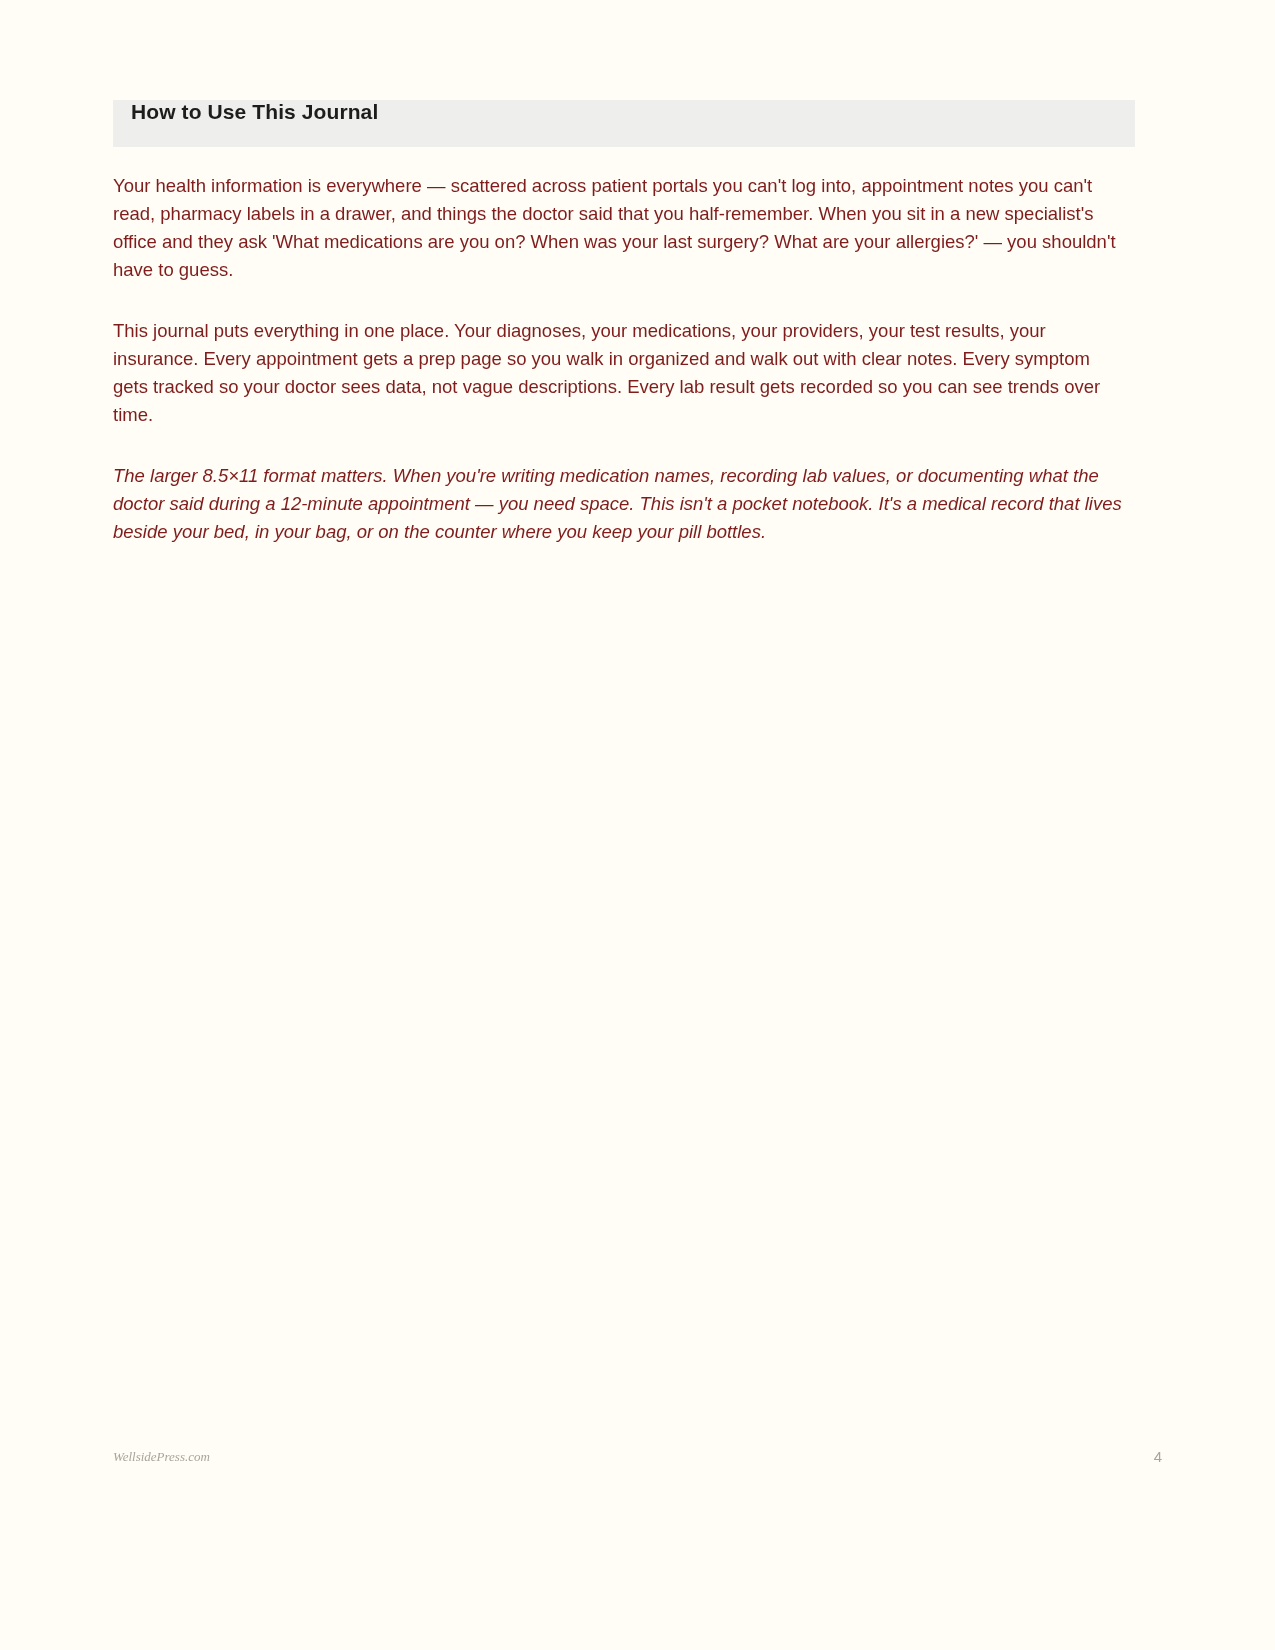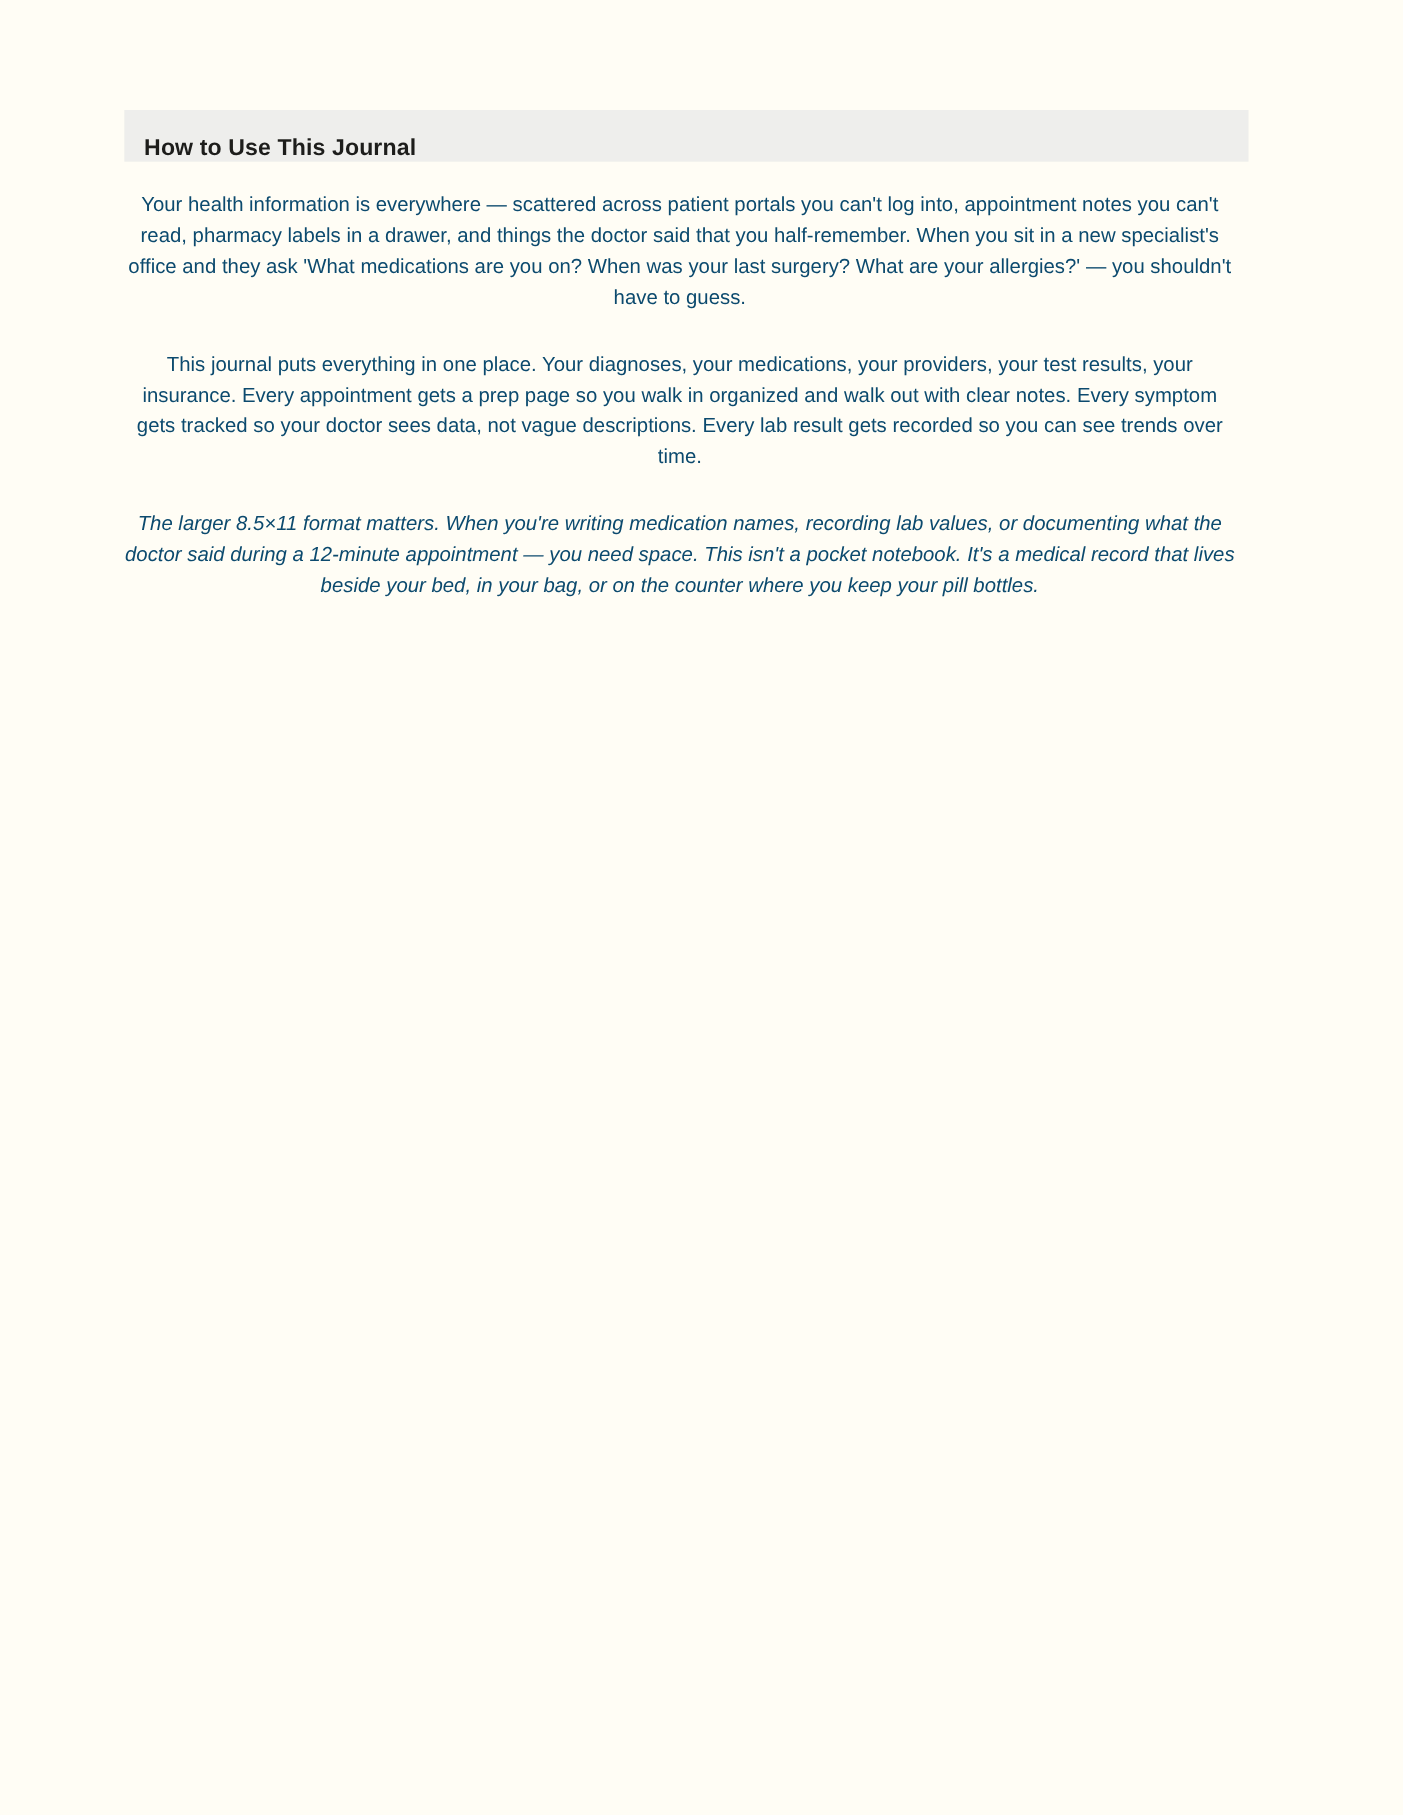--- a/index.html
+++ b/index.html
@@ -20,41 +20,41 @@
     box-sizing: border-box;
   }
   .section-header {
     position: absolute;
     left: 113px;
     top: 100px;
     width: 1022px;
     height: 47px;
     background: #eeeeec;
     display: flex;
-    align-items: flex-end;
+    align-items: flex-start;
   }
   .section-header-title {
     font-size: 21px;
     font-weight: bold;
     color: #1d1d1b;
     padding-left: 18px;
     letter-spacing: 0.1px;
   }
   .body-copy {
     position: absolute;
     left: 113px;
     top: 172px;
     width: 1010px;
   }
   .body-copy p {
     margin: 0 0 33px 0;
     font-size: 18.5px;
     line-height: 28px;
-    color: #0c4a6e;
-    text-align: center;
+    color: #7f1d1d;
+    text-align: left;
   }
   .body-copy p:last-child {
     margin-bottom: 0;
     font-style: italic;
   }
   .footer {
     position: absolute;
     left: 113px;
     right: 113px;
     top: 1448px;
@@ -81,14 +81,18 @@
   <div class="section-header">
     <div class="section-header-title">How to Use This Journal</div>
   </div>
 
   <div class="body-copy">
     <p>Your health information is everywhere — scattered across patient portals you can't log into, appointment notes you can't read, pharmacy labels in a drawer, and things the doctor said that you half-remember. When you sit in a new specialist's office and they ask 'What medications are you on? When was your last surgery? What are your allergies?' — you shouldn't have to guess.</p>
     <p>This journal puts everything in one place. Your diagnoses, your medications, your providers, your test results, your insurance. Every appointment gets a prep page so you walk in organized and walk out with clear notes. Every symptom gets tracked so your doctor sees data, not vague descriptions. Every lab result gets recorded so you can see trends over time.</p>
     <p>The larger 8.5×11 format matters. When you're writing medication names, recording lab values, or documenting what the doctor said during a 12-minute appointment — you need space. This isn't a pocket notebook. It's a medical record that lives beside your bed, in your bag, or on the counter where you keep your pill bottles.</p>
   </div>
 
+  <div class="footer">
+    <div class="footer-brand">WellsidePress.com</div>
+    <div class="footer-page">4</div>
+  </div>
 
 </div>
 
 </body></html>

